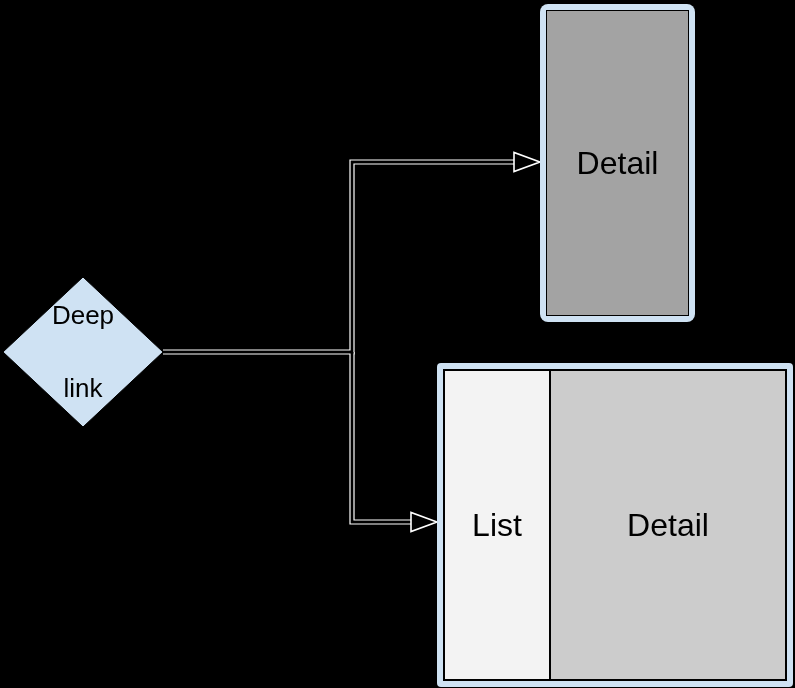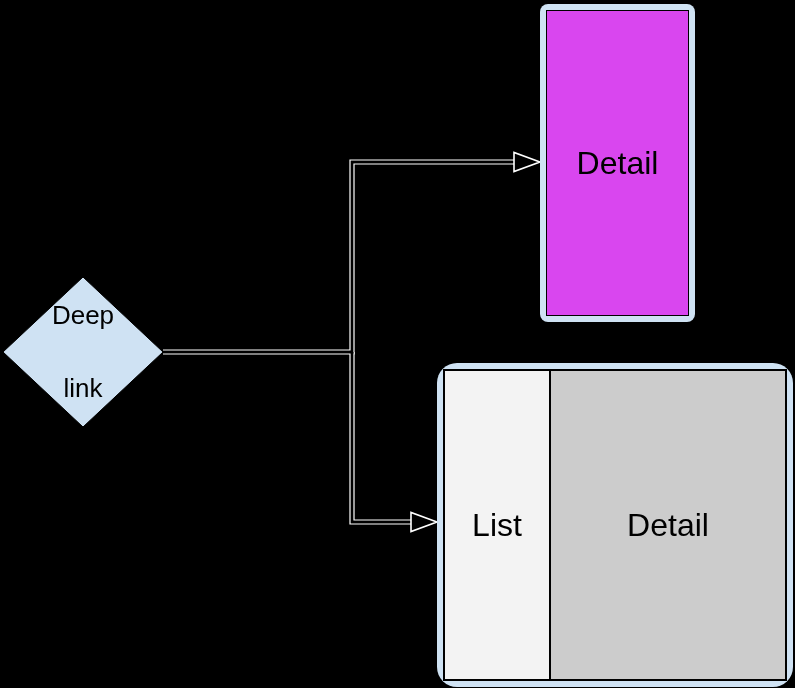--- a/index.html
+++ b/index.html
@@ -69,26 +69,26 @@
     top: 4px;
     width: 155px;
     height: 318px;
     border-radius: 8px;
   }
   .panel-bottom {
     left: 437px;
     top: 363px;
     width: 356px;
     height: 324px;
-    border-radius: 20px;
+    border-radius: 4px;
   }
   .panel-inner {
     position: absolute;
     inset: 6px;
-    background: #d946ef;
+    background: #a3a3a3;
   }
   .top-inner {
     border: 1px solid #000000;
     display: flex;
     align-items: center;
     justify-content: center;
   }
   .bottom-inner {
     border: 2px solid #000000;
     display: flex;

